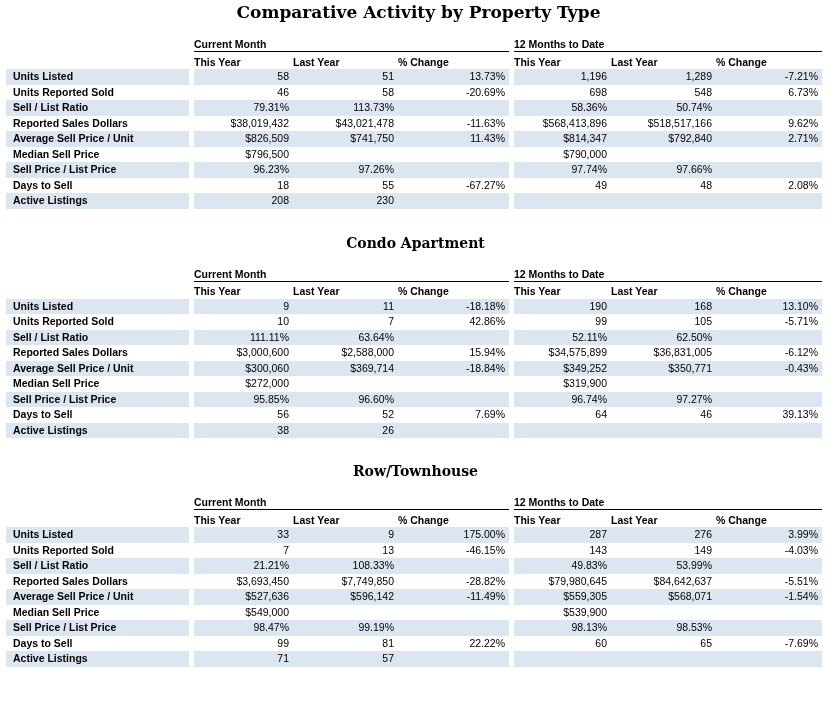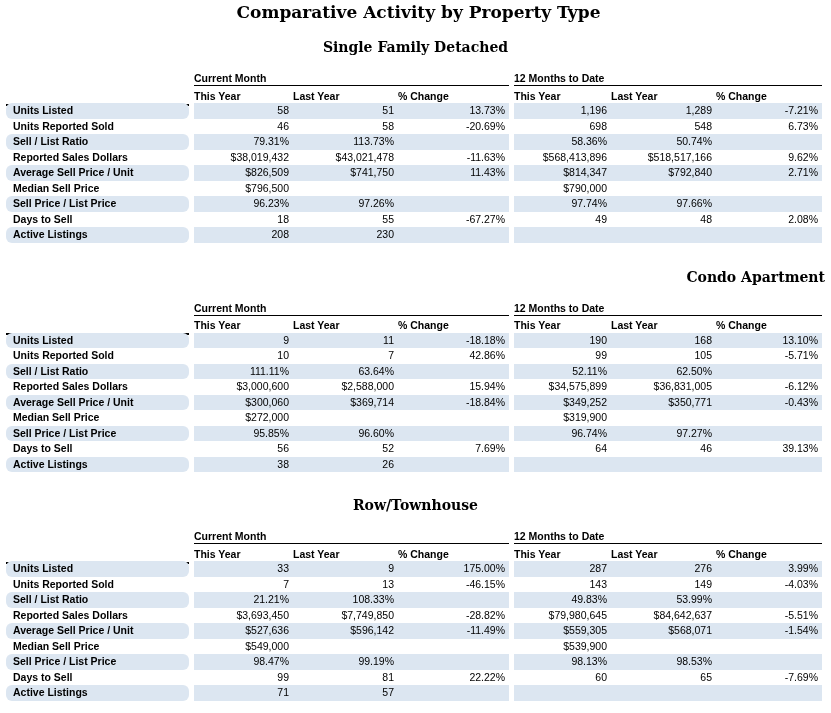--- a/index.html
+++ b/index.html
@@ -32,21 +32,21 @@
   .section-title {
     font-family: "DejaVu Serif", serif;
     font-weight: bold;
     font-size: 14px;
     line-height: 17px;
     text-align: center;
     margin: 0;
     padding-right: 6px;
   }
   .section-1 .section-title { margin-top: 17px; }
-  .section-2 .section-title { margin-top: 26px; text-align: right; }
+  .section-2 .section-title { margin-top: 26px; }
   .section-3 .section-title { margin-top: 25px; }
 
   .rtable {
     margin-top: 16px;
     display: grid;
     grid-template-columns: 183px 5px 99px 105px 111px 5px 97px 105px 106px;
     grid-auto-rows: 15.5px;
     font-size: 10.5px;
   }
   .rtable > div {
@@ -74,37 +74,35 @@
   .label-spacer {
     height: 18px;
     border-bottom: 2px solid #000000;
   }
   .gap-head18 { height: 18px; }
   .row-label {
     font-weight: bold;
     text-align: left;
     padding-left: 7px;
     line-height: 15.5px;
-    border-radius: 6px;
   }
   .data-cell {
     text-align: right;
     padding-right: 4px;
     line-height: 15.5px;
   }
   .stripe { background: #dce6f1; }
 </style>
 </head>
 <body>
 
 <div class="page">
   <h1 class="page-title">Comparative Activity by Property Type</h1>
   <div id="sections">
       <div class="section section-1">
-        <h2 class="section-title">Single Family Detached</h2>
         <div class="rtable">
           <div class="head-spacer"></div>
           <div class="head-spacer"></div>
           <div class="group-head">Current Month</div>
           <div class="head-spacer"></div>
           <div class="group-head">12 Months to Date</div>
           <div class="label-spacer"></div>
           <div class="gap-head18"></div>
           <div class="col-head">This Year</div>
           <div class="col-head">Last Year</div>

